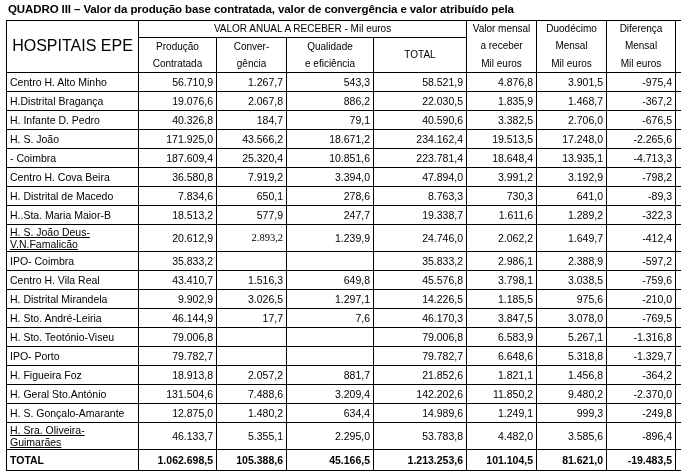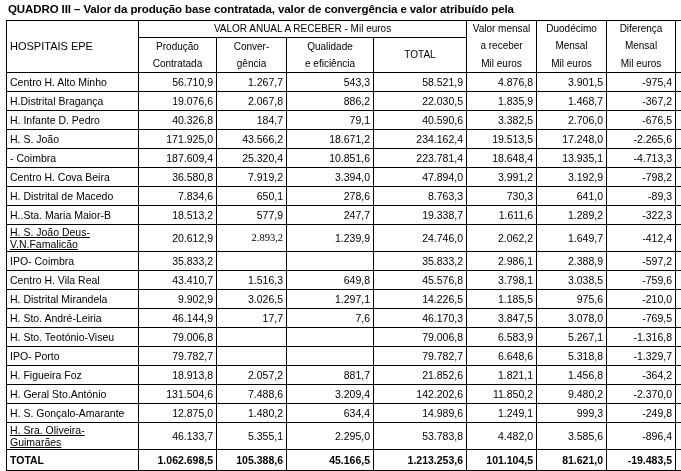--- a/index.html
+++ b/index.html
@@ -46,23 +46,23 @@
   col.c6{width:70px}
   col.c7{width:69px}
   thead td, thead th{
     text-align:center;
     font-weight:bold;
     font-size:10px;
     padding:1px 2px;
   }
   .hdr-group{ height:17px; }
   .hdr-hosp{
-    font-size:11px;
+    font-size:16px;
     font-weight:bold;
-    text-align:left;
+    text-align:center;
   }
   .hdr-stack{
     padding:1px 2px;
     height:17px;
   }
   tbody td{
     height:18px;
   }
   td.name{
     text-align:left;

